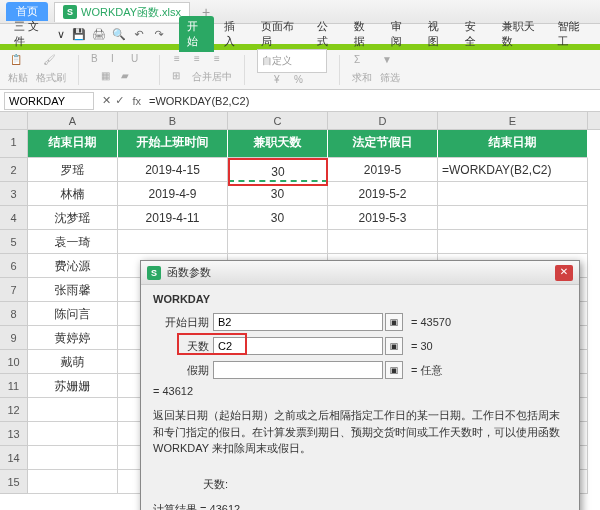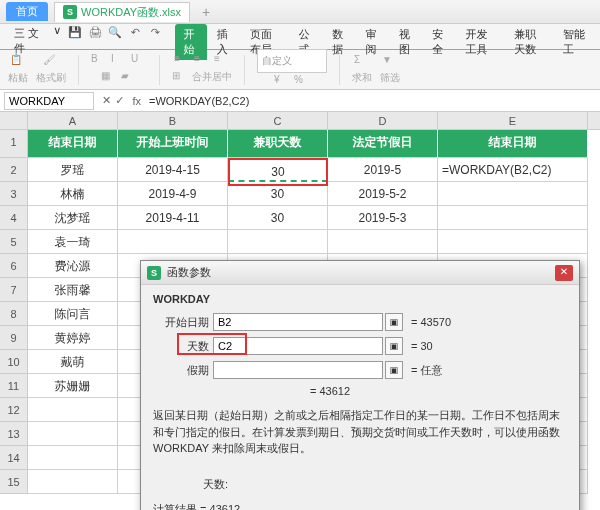--- a/index.html
+++ b/index.html
@@ -4,21 +4,21 @@
 <style>
 * { margin: 0; padding: 0; box-sizing: border-box; font-family: "Microsoft YaHei", sans-serif; }
 body { background: #fff; width: 600px; height: 510px; overflow: hidden; font-size: 11px; color: #333; }
 
 .titlebar { height: 24px; background: linear-gradient(#f5f5f5,#e8e8e8); display: flex; align-items: center; padding: 0 6px; gap: 6px; border-bottom: 1px solid #ccc; }
 .titlebar .home-tab { background: #4a9eff; color: #fff; padding: 2px 10px; border-radius: 3px 3px 0 0; font-size: 11px; }
 .titlebar .file-tab { background: #fff; padding: 2px 8px; border: 1px solid #ccc; border-bottom: none; font-size: 11px; display: flex; align-items: center; gap: 4px; }
 .titlebar .plus { color: #999; padding: 0 6px; font-size: 14px; }
 .wps-icon { width: 14px; height: 14px; background: #2ba864; border-radius: 2px; color: #fff; font-size: 9px; display: inline-flex; align-items: center; justify-content: center; font-weight: bold; }
 
-.menubar { height: 26px; background: #f5f5f5; display: flex; align-items: flex-start; padding: 0 6px; gap: 2px; border-bottom: 1px solid #84cc16; font-size: 11px; }
+.menubar { height: 26px; background: #f5f5f5; display: flex; align-items: center; padding: 0 6px; gap: 2px; border-bottom: 6px solid #84cc16; font-size: 11px; }
 .menubar .menu-file { padding: 2px 8px; }
 .menubar .icons { display: flex; gap: 4px; margin-left: 4px; }
 .menubar .mini-icon { width: 16px; height: 16px; display: inline-flex; align-items: center; justify-content: center; color: #666; }
 .menubar .tabs { display: flex; gap: 2px; margin-left: 10px; }
 .menubar .tab { padding: 3px 8px; color: #333; }
 .menubar .tab.active { background: #2ba864; color: #fff; border-radius: 3px 3px 0 0; }
 
 .ribbon { height: 40px; background: #f5f5f5; border-bottom: 1px solid #ccc; display: flex; align-items: center; padding: 0 8px; gap: 8px; color: #aaa; font-size: 10px; }
 .ribbon .grp { display: flex; flex-direction: column; align-items: center; gap: 1px; }
 .ribbon .sep { width: 1px; height: 30px; background: #ddd; margin: 0 4px; }
@@ -88,21 +88,20 @@
   </span>
   <span class="tabs">
     <span class="tab active">开始</span>
     <span class="tab">插入</span>
     <span class="tab">页面布局</span>
     <span class="tab">公式</span>
     <span class="tab">数据</span>
     <span class="tab">审阅</span>
     <span class="tab">视图</span>
     <span class="tab">安全</span>
-    <span class="tab">开发工具</span>
     <span class="tab">兼职天数</span>
     <span class="tab">智能工</span>
   </span>
 </div>
 
 <div class="ribbon">
   <div class="grp">
       <span class="ico">📋</span>
       <span>粘贴</span>
     </div>
@@ -320,19 +319,19 @@
       <span class="param-pick">▣</span>
       <span class="param-result">= 30</span>
       <div class="red-box-param" style="left:24px; top:-2px; width:70px; height:22px;"></div>
     </div>
     <div class="param-row">
       <span class="param-label">假期</span>
       <input class="param-input" value="" style="">
       <span class="param-pick">▣</span>
       <span class="param-result">= 任意</span>
     </div>
-    <div style="text-align:center; padding-right:60px; margin-top:4px">= 43612</div>
+    <div style="text-align:left; padding-right:60px; margin-top:4px">= 43612</div>
     <div class="desc">返回某日期（起始日期）之前或之后相隔指定工作日的某一日期。工作日不包括周末和专门指定的假日。在计算发票到期日、预期交货时间或工作天数时，可以使用函数 WORKDAY 来扣除周末或假日。</div>
     <div class="desc-sub">天数:</div>
     <div class="result-line">计算结果 = 43612</div>
   </div>
 
 </div>
 
 </body></html>

